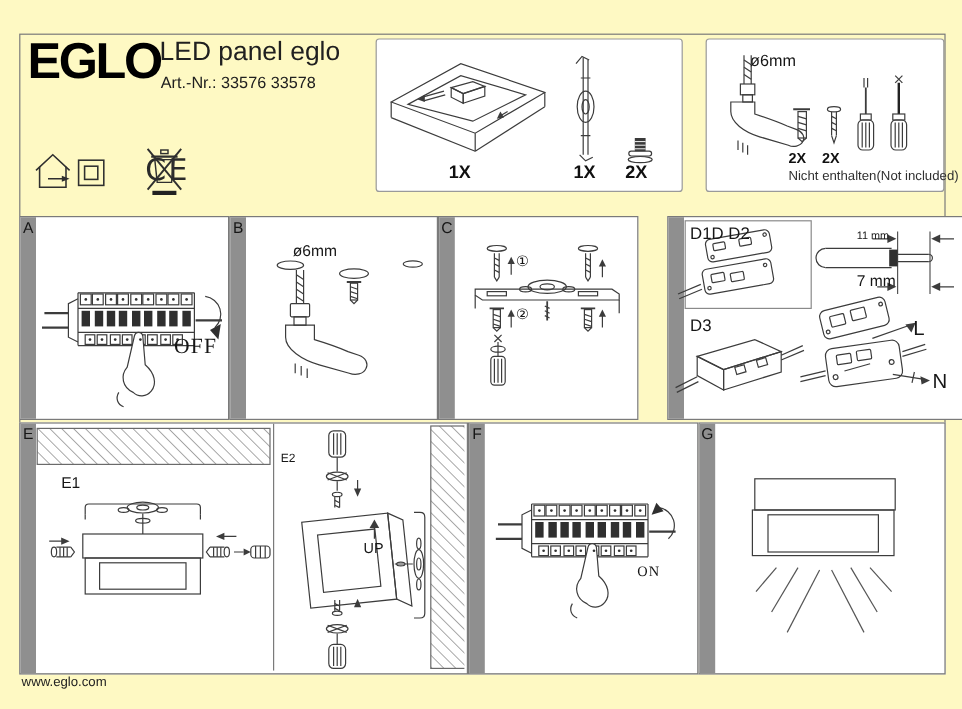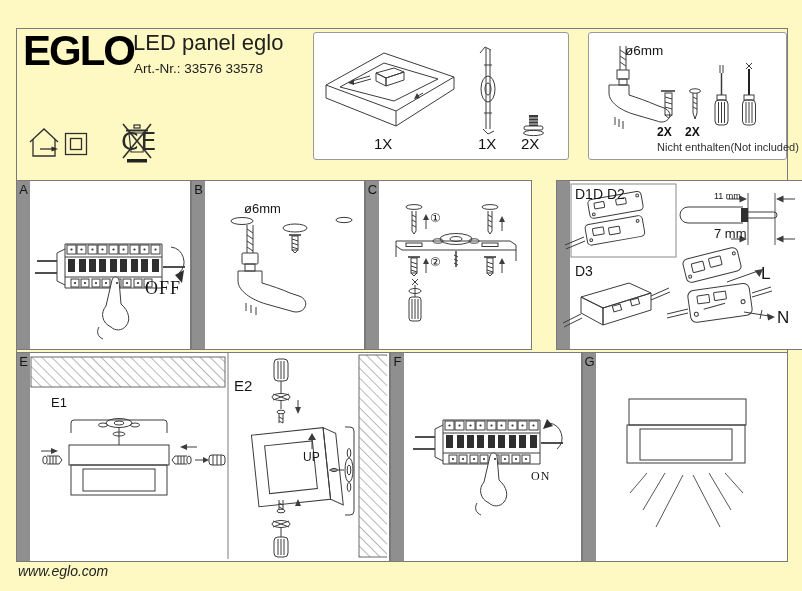--- a/index.html
+++ b/index.html
@@ -4,31 +4,31 @@
 <style>
   html,body{margin:0;padding:0;background:#fff;}
   .page{position:relative;width:802px;height:591px;background:#fef9c3;font-family:"Liberation Sans",sans-serif;color:#1a1a1a;overflow:hidden;}
   .outer-border{position:absolute;left:16px;top:28px;width:770px;height:532px;border:1px solid #7a7a7a;pointer-events:none;}
   .brand{position:absolute;left:23px;top:27px;font-size:42px;font-weight:bold;letter-spacing:-2px;color:#000;}
   .product-title{position:absolute;left:133px;top:30px;font-size:22px;color:#202020;}
   .article{position:absolute;left:134px;top:61px;font-size:13.5px;color:#202020;}
   .ce{position:absolute;left:90px;top:127px;font-size:25px;font-family:"DejaVu Sans",sans-serif;letter-spacing:2px;color:#2a2a2a;margin-left:31px;}
   .box{position:absolute;border:1px solid #9a9a9a;border-radius:3px;background:#fff;}
   .box svg{position:absolute;}
-  .qty{position:absolute;font-weight:normal;font-size:15px;color:#101010;}
+  .qty{position:absolute;font-weight:bold;font-size:15px;color:#101010;}
   .qty-sm{position:absolute;font-weight:bold;font-size:12px;color:#101010;}
   .note{position:absolute;font-size:11px;color:#303030;white-space:nowrap;text-align:right;}
   .panel{position:absolute;border:1px solid #7a7a7a;background:#fff;}
   .panel svg{position:absolute;left:0;top:0;}
   .bar{position:absolute;left:0;top:0;bottom:0;width:13px;background:#8f8f8f;}
   .bar span{display:block;margin-top:1px;text-align:center;font-size:13px;line-height:15px;color:#161616;}
   .lbl{position:absolute;color:#161616;white-space:nowrap;}
   .serif{font-family:"Liberation Serif",serif;letter-spacing:1px;}
   .bold{font-weight:normal;}
-  .footer{position:absolute;left:18px;top:563px;font-size:14px;color:#222;font-style:italic;}
+  .footer{position:absolute;left:18px;top:563px;font-size:11px;color:#222;}
   svg{display:block;}
 </style>
 </head>
 <body>
 
 <div class="page">
   <div class="outer-border"></div>
 
   <div class="brand">EGLO</div>
   <div class="product-title">LED panel eglo</div>
@@ -503,21 +503,21 @@
       <g fill="#3c3c3c">
         <polygon points="41,98 34,95 34,101"></polygon>
         <polygon points="163,94 170,91 170,97"></polygon>
         <polygon points="186,104 192,107 186,110"></polygon>
         <polygon points="295,80 291,87 299,87"></polygon>
         <polygon points="281,61 278,54 284,54"></polygon>
         <polygon points="281,146 278,153 284,153"></polygon>
       </g>
     </svg>
     <span class="lbl" style="left:34px;top:42px;font-size:13px">E1</span>
-    <span class="lbl" style="left:217px;top:24px;font-size:15px">E2</span>
+    <span class="lbl" style="left:217px;top:24px;font-size:10px">E2</span>
     <span class="lbl" style="left:286px;top:97px;font-size:12px">UP</span>
   </div>
 
   <div class="panel" style="left:390px;top:352px;width:190px;height:208px">
     <div class="bar">
         <span>F</span>
       </div>
     <svg style="left:22px;top:54px" width="152" height="114" viewBox="0 0 152 114">
       <g stroke="#3c3c3c" fill="none" stroke-width="1">
         <line x1="2" y1="30" x2="22" y2="30" stroke-width="1.8"></line>

